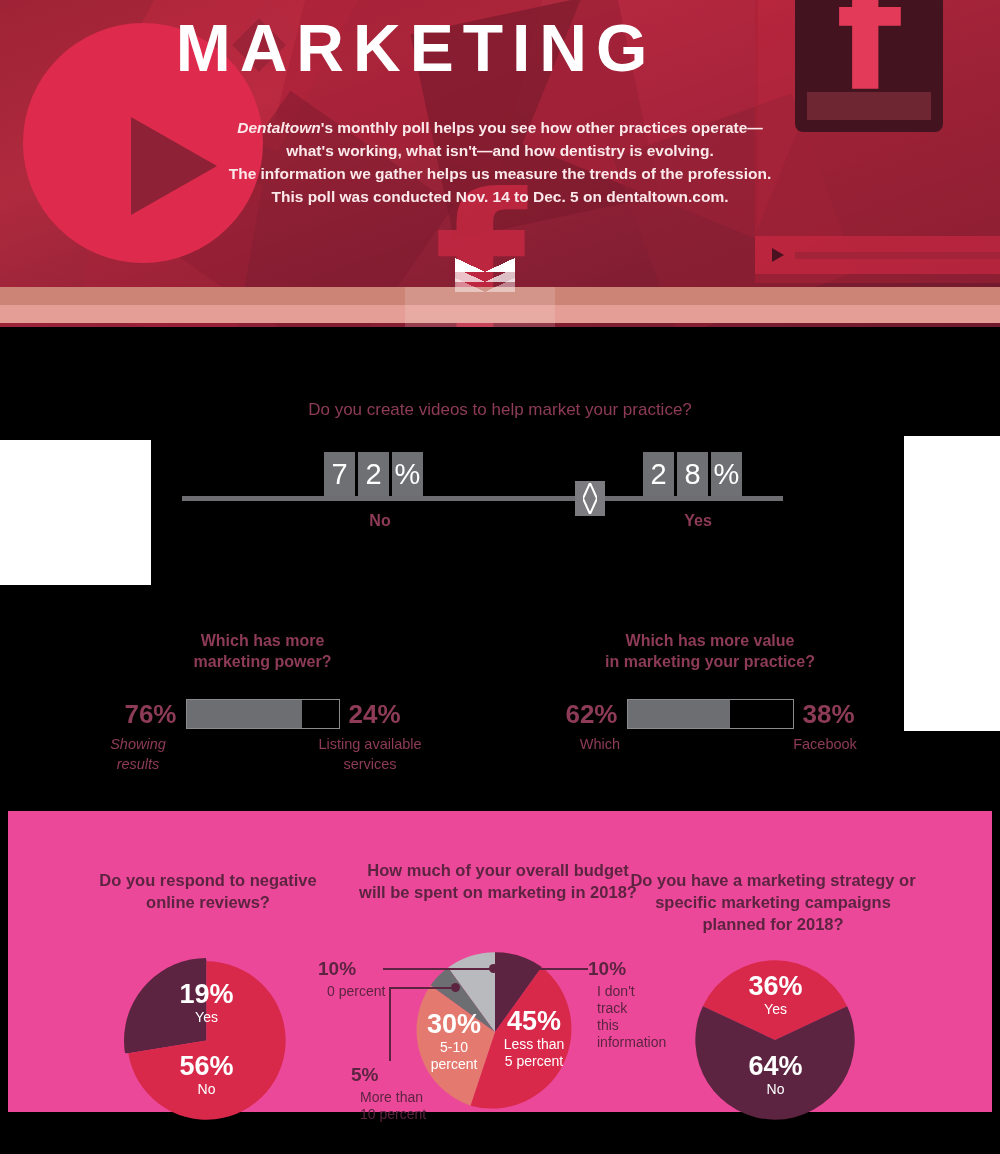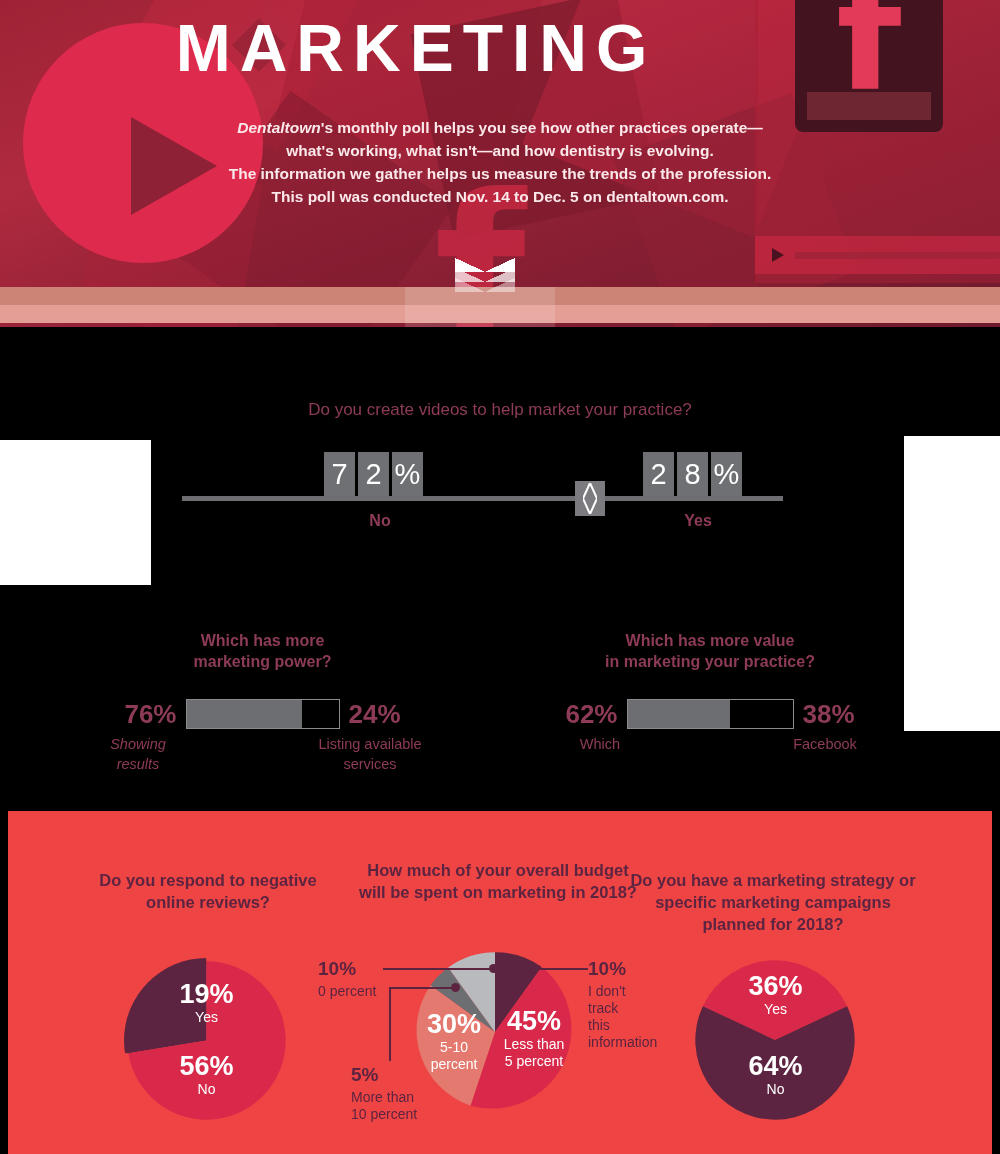--- a/index.html
+++ b/index.html
@@ -116,29 +116,29 @@
   .bargrp .bq{text-align:center;color:#8d3b57;font-size:16px;font-weight:bold;line-height:21px;}
   .bar-row{position:relative;height:36px;margin-top:24px;display:flex;align-items:center;justify-content:center;}
   .bar-pct{color:#8d3b57;font-size:26px;font-weight:bold;}
   .bar-track{height:28px;border:1px solid #8b8b8f;display:flex;margin:0 9px;}
   .bar-fill{background:#6d6e72;height:100%;}
   .bar-empty{background:#000;height:100%;}
   .bar-caps{position:relative;height:44px;}
   .bar-cap{position:absolute;top:2px;color:#8d3b57;font-size:14.5px;line-height:20px;text-align:center;}
 
   
-  .light{position:absolute;left:8px;top:811px;width:984px;height:343px;background:#ef4444;}
+  .light{position:absolute;left:8px;top:811px;width:984px;height:301px;background:#ec4899;}
   .lq{position:absolute;text-align:center;color:#5c2440;font-size:16.5px;font-weight:bold;line-height:22px;}
   .pie{position:absolute;border-radius:50%;}
   .pie-lab{position:absolute;text-align:center;color:#fff;}
   .pie-lab .pv{font-size:27px;font-weight:bold;line-height:30px;}
   .pie-lab .pn{font-size:14px;line-height:17px;}
   .callout{position:absolute;color:#5c2440;}
   .callout .cv{font-size:19px;font-weight:bold;line-height:28px;}
-  .callout .cn{font-size:14px;line-height:17px;}
+  .callout .cn{font-size:14px;line-height:17px;margin-left:9px;}
   .leader{position:absolute;background:#5c2440;}
   .dot{position:absolute;width:9px;height:9px;border-radius:50%;background:#5c2440;}
 </style>
 </head>
 <body>
 
 <div class="page">
 
   <div class="header">
     <div class="hdr-bg">

